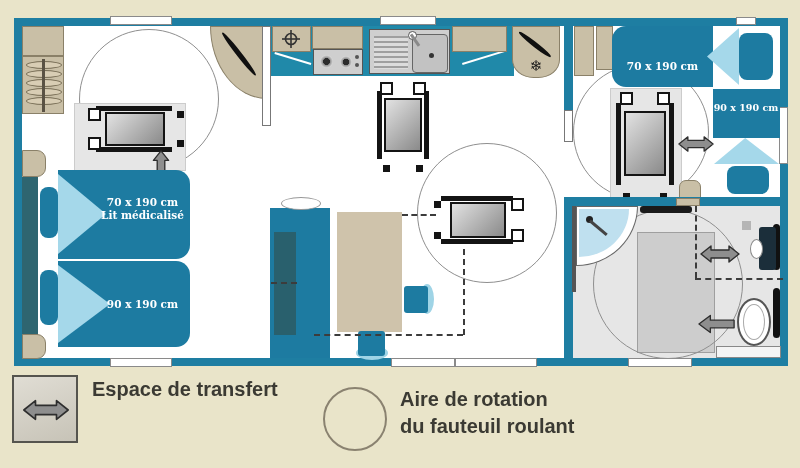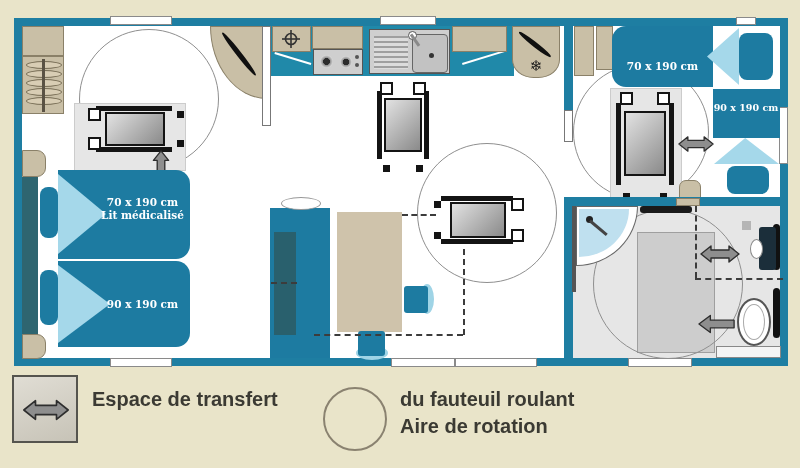--- a/index.html
+++ b/index.html
@@ -241,22 +241,22 @@
     <svg width="38" height="28" viewBox="0 0 40 24">
         <path d="M1 12 L13 3 V8 H38 V16 H13 V21 Z" fill="#8e8e8e" stroke="#2e2e2e" stroke-width="1.4" stroke-linejoin="round"></path>
       </svg>
   </div>
 
   <div class="abs" style="left:12px;top:375px;width:66px;height:68px;background:linear-gradient(160deg,#e0ddd4,#c7c3b7);border:2px solid #55544e">
     <svg style="position:absolute;left:8px;top:19px" width="48" height="28" viewBox="0 0 40 24">
         <path d="M1 12 L11 4 V8 H29 V4 L39 12 L29 20 V16 H11 V20 Z" fill="#8e8e8e" stroke="#2e2e2e" stroke-width="1.4" stroke-linejoin="round"></path>
       </svg>
   </div>
-  <div class="abs legend-text" style="left:92px;top:386px">
+  <div class="abs legend-text" style="left:92px;top:376px">
     <div>Espace de transfert</div>
   </div>
   <div class="abs" style="left:323px;top:387px;width:64px;height:64px;border:2px solid #8a8270;border-radius:50%"></div>
   <div class="abs legend-text" style="left:400px;top:386px">
+    <div>Aire de rotation</div>
     <div>du fauteuil roulant</div>
-    <div>Aire de rotation</div>
   </div>
 
 </div>
 
 </body></html>

